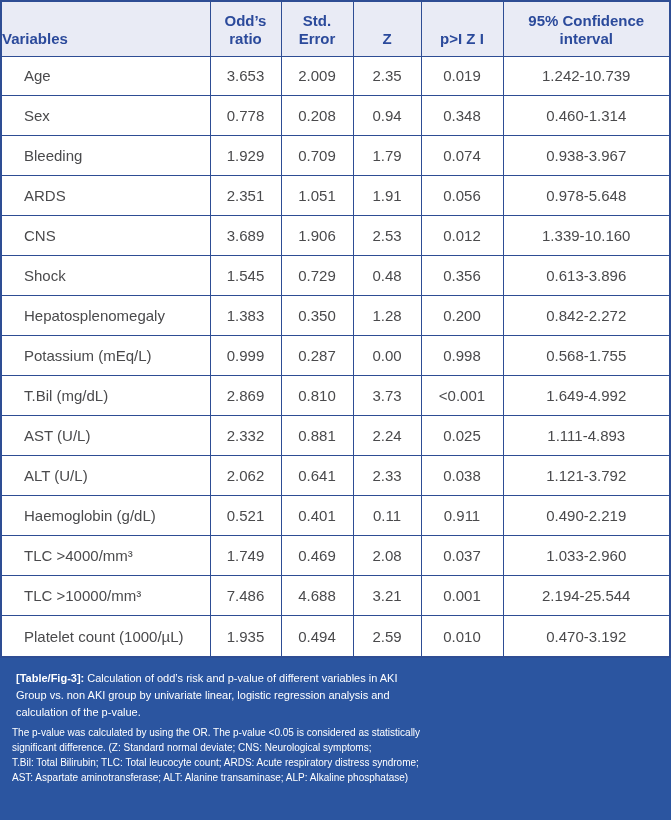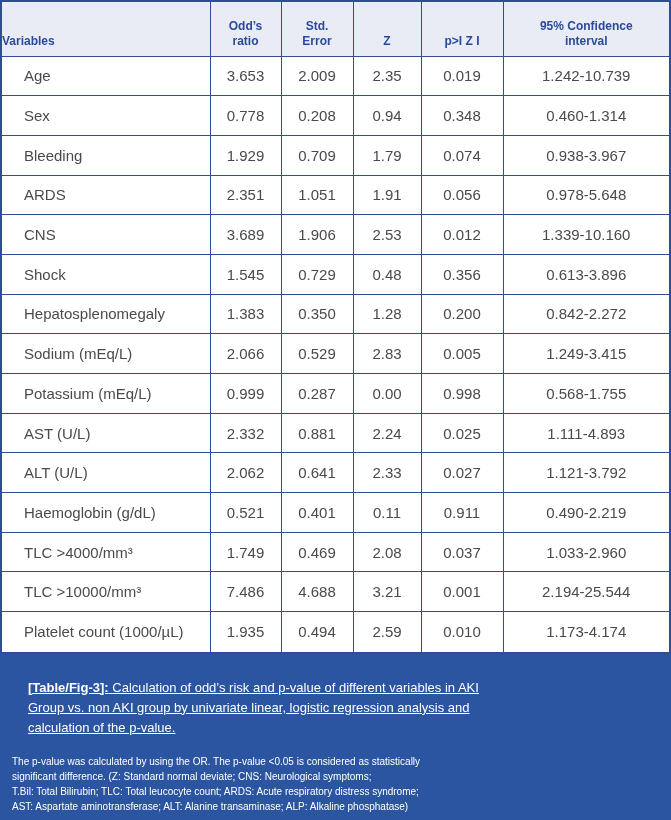--- a/index.html
+++ b/index.html
@@ -25,21 +25,21 @@
     border: 2px solid var(--border);
   }
   table.results th, table.results td {
     border: 1px solid var(--border);
     box-sizing: border-box;
     overflow: hidden;
   }
   thead tr { height: 55px; background: var(--header_bg); }
   th {
     color: var(--header_text);
-    font-size: 12px; font-weight: bold;
+    font-size: 15px; font-weight: bold;
     vertical-align: bottom;
     padding: 0 2px 7px 2px;
     text-align: center;
     white-space: pre-line;
     line-height: 1.22;
     margin-left: 24px;
   }
   th.var { text-align: left; padding-left: 0; }
   tbody td {
     color: var(--body_text);
@@ -50,25 +50,24 @@
   }
   tbody td.var { text-align: left; padding-left: 22px; }
   .footer {
     flex: 1;
     background: var(--footer_bg);
     color: var(--footer_text);
     padding: 8px 12px 6px 12px;
     box-sizing: border-box;
   }
   .cap {
-    margin: 16px;
-    font-size: 13px;
+    margin: 4px;
+    font-size: 11px;
     line-height: 1.55;
     white-space: pre-line;
-    text-decoration: underline;
   }
   .cap b { font-weight: bold; }
   .note {
     margin: 3px 0 0 0;
     font-size: 10px;
     line-height: 1.5;
     white-space: pre-line;
   }
 </style>
 </head>
@@ -148,49 +147,49 @@
         </tr>
         <tr>
           <td class="var">Hepatosplenomegaly</td>
           <td>1.383</td>
           <td>0.350</td>
           <td>1.28</td>
           <td>0.200</td>
           <td>0.842-2.272</td>
         </tr>
         <tr>
-          <td class="var">Sodium (mEq/L)</td>
-          <td>2.066</td>
-          <td>0.529</td>
-          <td>2.83</td>
-          <td>0.005</td>
-          <td>1.249-3.415</td>
-        </tr>
-        <tr>
           <td class="var">Potassium (mEq/L)</td>
           <td>0.999</td>
           <td>0.287</td>
           <td>0.00</td>
           <td>0.998</td>
           <td>0.568-1.755</td>
         </tr>
         <tr>
+          <td class="var">T.Bil (mg/dL)</td>
+          <td>2.869</td>
+          <td>0.810</td>
+          <td>3.73</td>
+          <td>&lt;0.001</td>
+          <td>1.649-4.992</td>
+        </tr>
+        <tr>
           <td class="var">AST (U/L)</td>
           <td>2.332</td>
           <td>0.881</td>
           <td>2.24</td>
           <td>0.025</td>
           <td>1.111-4.893</td>
         </tr>
         <tr>
           <td class="var">ALT (U/L)</td>
           <td>2.062</td>
           <td>0.641</td>
           <td>2.33</td>
-          <td>0.027</td>
+          <td>0.038</td>
           <td>1.121-3.792</td>
         </tr>
         <tr>
           <td class="var">Haemoglobin (g/dL)</td>
           <td>0.521</td>
           <td>0.401</td>
           <td>0.11</td>
           <td>0.911</td>
           <td>0.490-2.219</td>
         </tr>
@@ -209,21 +208,21 @@
           <td>3.21</td>
           <td>0.001</td>
           <td>2.194-25.544</td>
         </tr>
         <tr>
           <td class="var">Platelet count (1000/µL)</td>
           <td>1.935</td>
           <td>0.494</td>
           <td>2.59</td>
           <td>0.010</td>
-          <td>1.173-4.174</td>
+          <td>0.470-3.192</td>
         </tr>
       </tbody>
   </table>
 
   <div class="footer">
     <p class="cap"><b>[Table/Fig-3]:</b> <span>Calculation of odd’s risk and p-value of different variables in AKI
 Group vs. non AKI group by univariate linear, logistic regression analysis and
 calculation of the p-value.</span></p>
     <p class="note">The p-value was calculated by using the OR. The p-value &lt;0.05 is considered as statistically
 significant difference. (Z: Standard normal deviate; CNS: Neurological symptoms;

